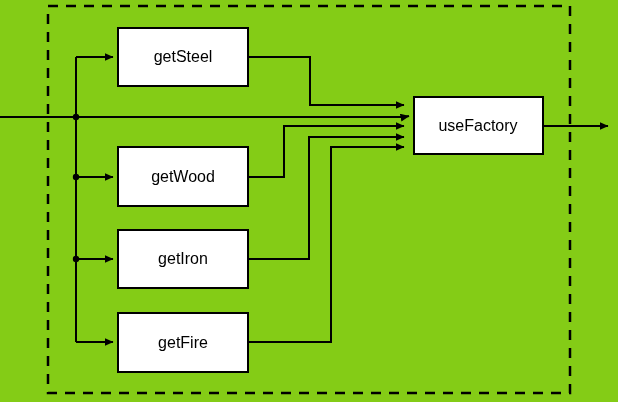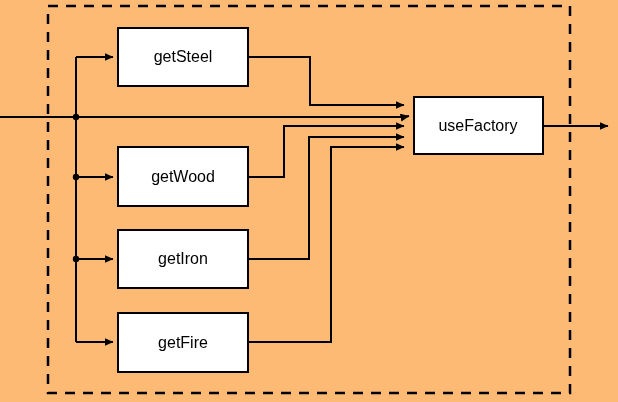--- a/index.html
+++ b/index.html
@@ -8,21 +8,21 @@
     padding: 0;
     background: #ffffff;
   }
   body {
     font-family: "Liberation Sans", sans-serif;
   }
   #canvas {
     position: relative;
     width: 618px;
     height: 402px;
-    background: #fdba74;
+    background: #84cc16;
     overflow: hidden;
   }
   #diagram-svg {
     position: absolute;
     left: 0;
     top: 0;
     width: 618px;
     height: 402px;
   }
   .box-label {

